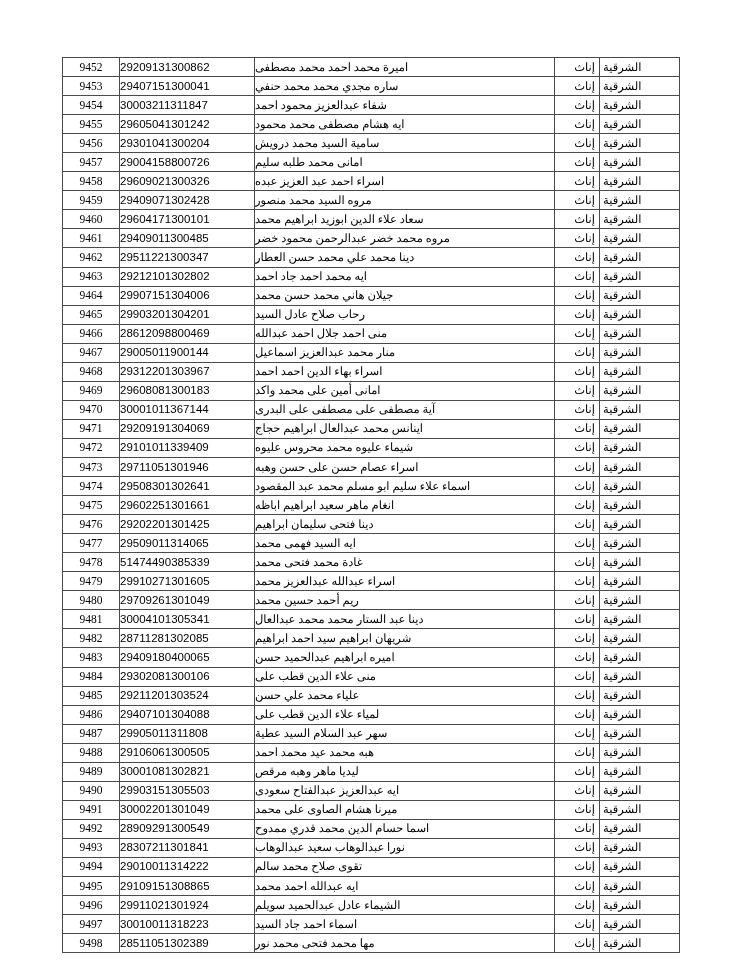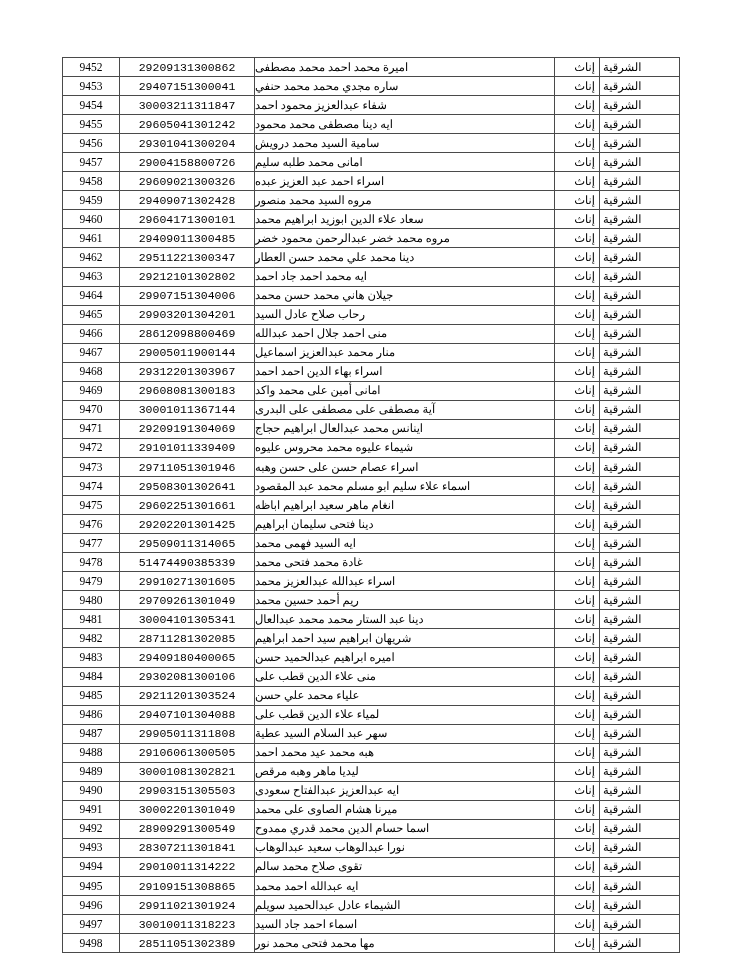--- a/index.html
+++ b/index.html
@@ -85,24 +85,24 @@
     text-align: left;
     direction: rtl;
     font-size: 12px;
     padding-left: 6px;
     padding-right: 4px;
     border-left-width: 1.6px;
     border-left-color: #111;
   }
 
   td.nid {
-    text-align: center;
+    text-align: left;
     direction: ltr;
     font-size: 13.5px;
-    font-family: Liberation Mono, monospace;
+    font-family: Liberation Sans, sans-serif;
     letter-spacing: 0px;
     border-right-width: 1.6px;
     border-right-color: #111;
     border-left-width: 1.6px;
     border-left-color: #111;
   }
 
   td.ser {
     text-align: center;
     direction: ltr;
@@ -161,21 +161,21 @@
             <td class="nid">30003211311847</td>
             <td class="ser">9454</td>
           </tr>
           <tr>
             <td class="gov">
               <span class="gov-inner">الشرقية</span>
             </td>
             <td class="gen">
               <span class="gen-inner">إناث</span>
             </td>
-            <td class="name">ايه دينا مصطفى محمد محمود</td>
+            <td class="name">ايه هشام مصطفى محمد محمود</td>
             <td class="nid">29605041301242</td>
             <td class="ser">9455</td>
           </tr>
           <tr>
             <td class="gov">
               <span class="gov-inner">الشرقية</span>
             </td>
             <td class="gen">
               <span class="gen-inner">إناث</span>
             </td>

